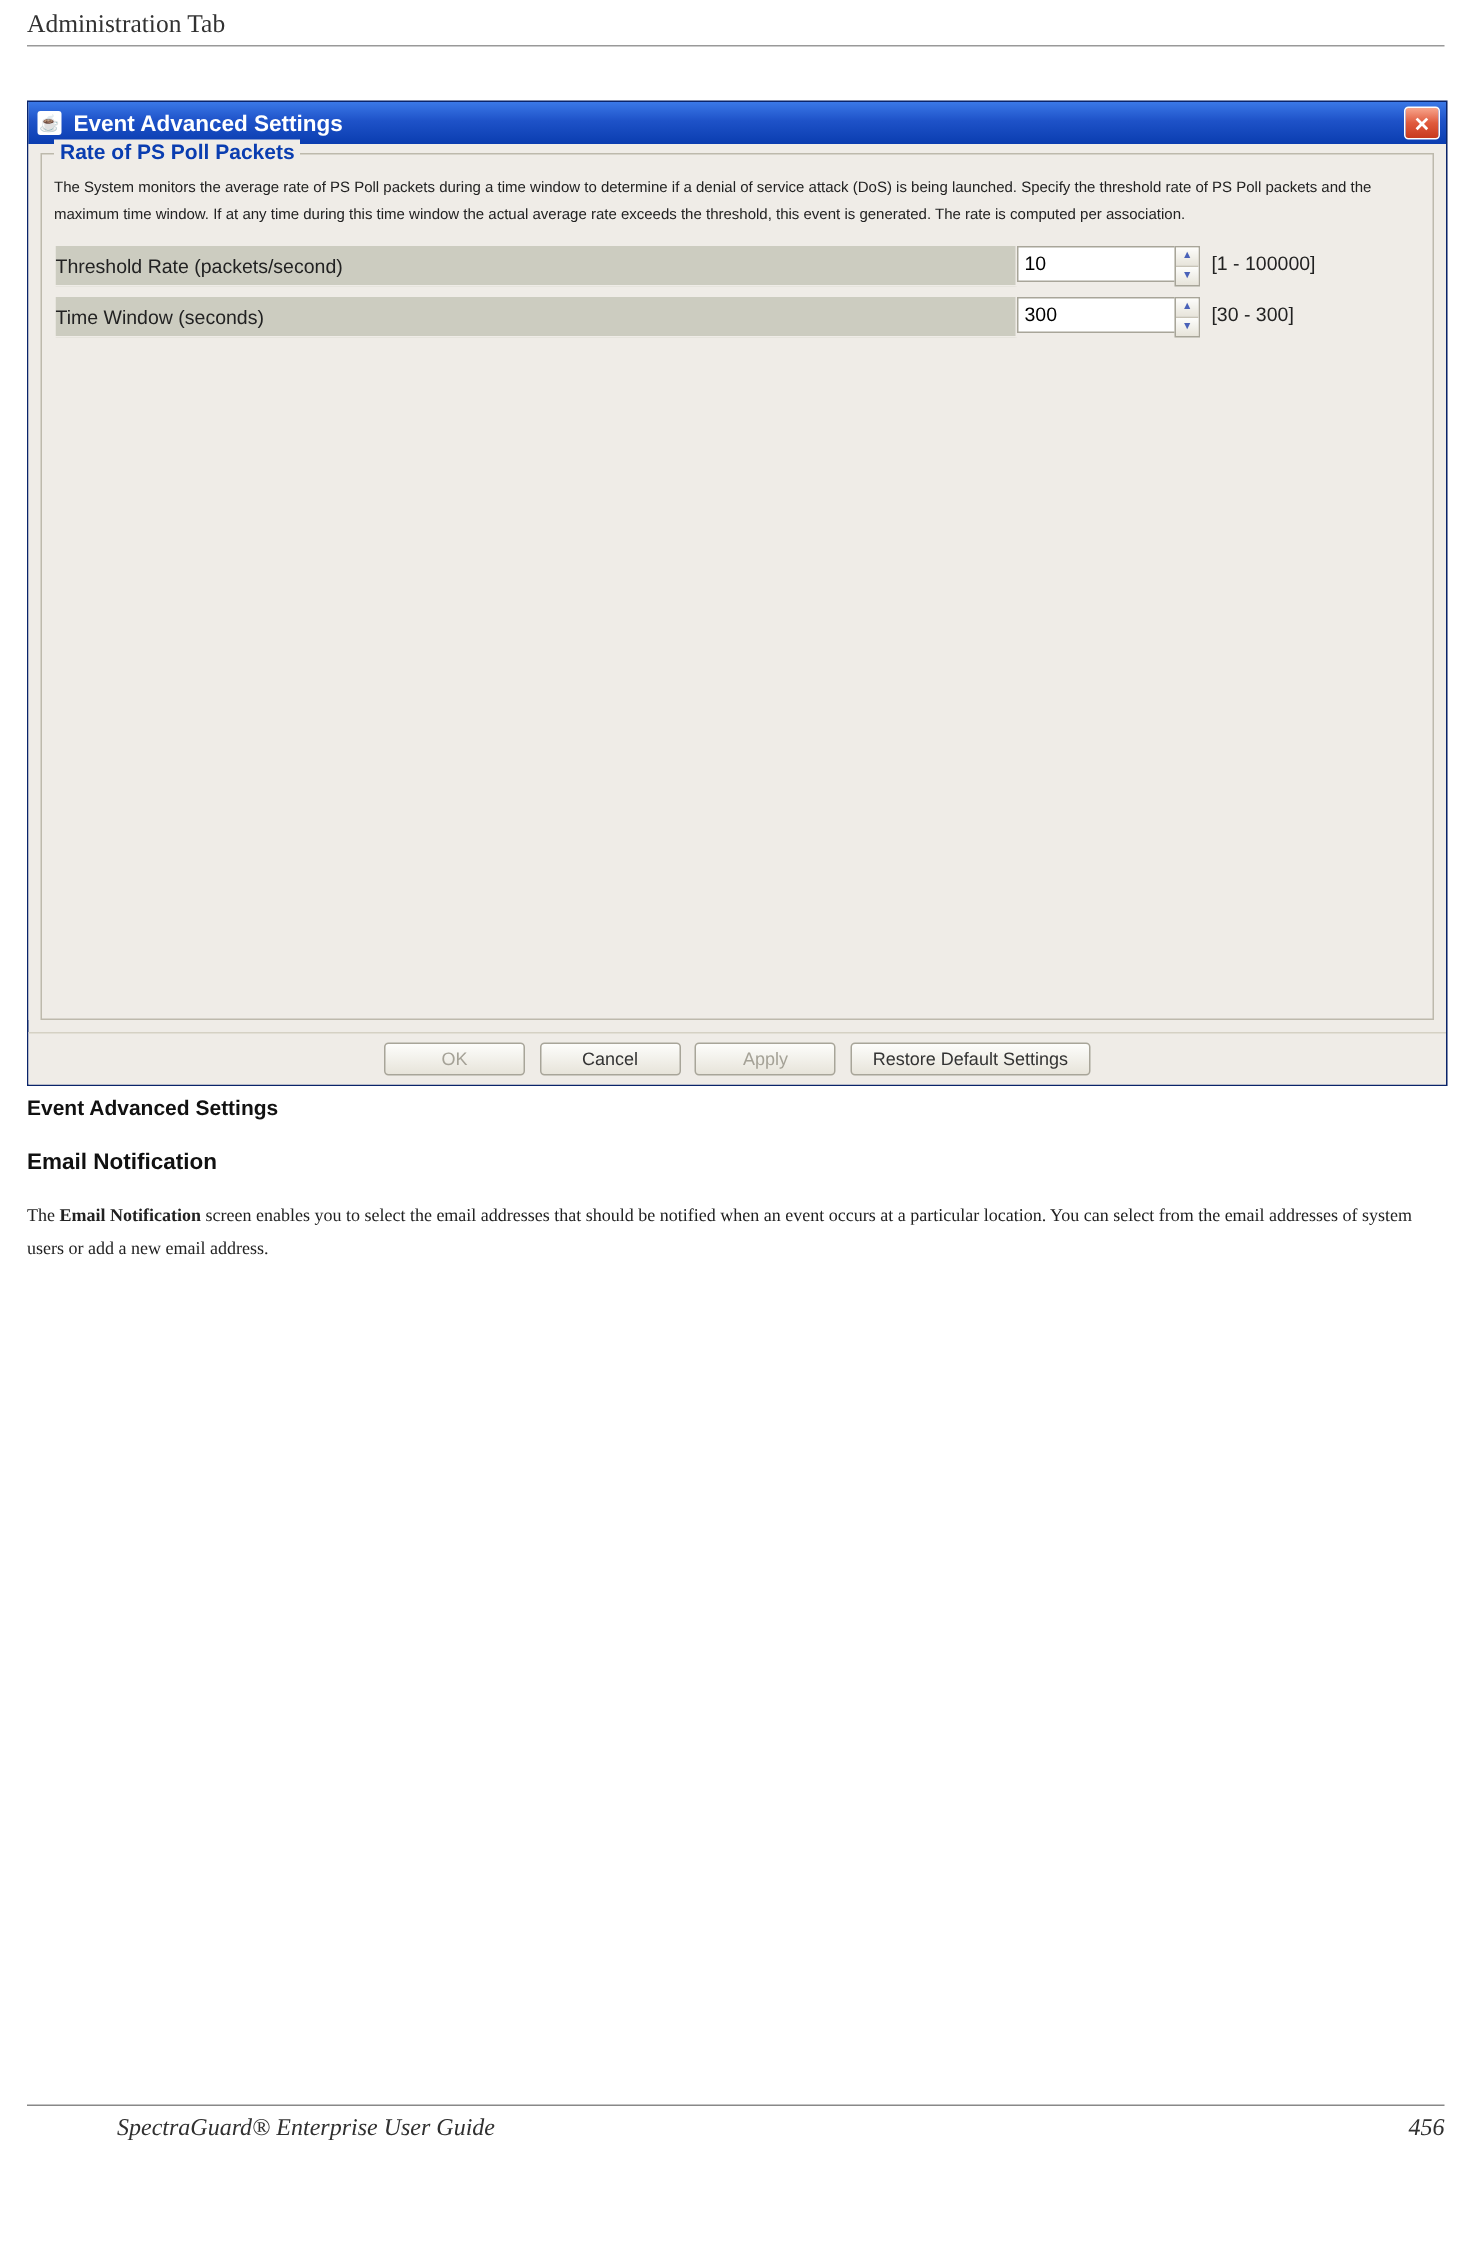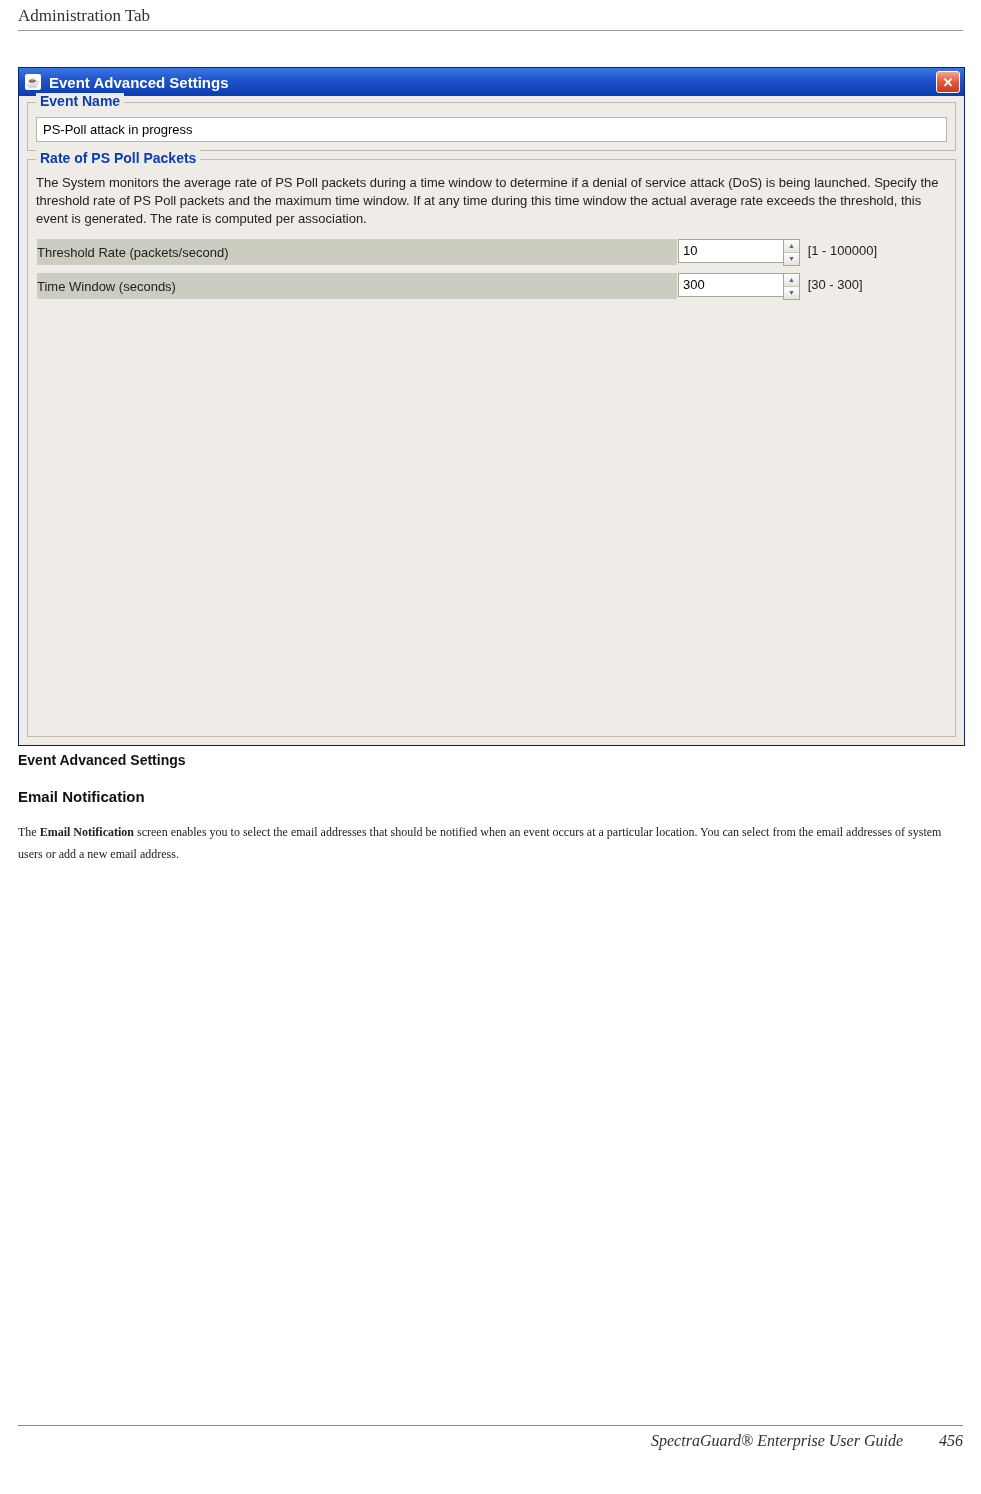--- a/index.html
+++ b/index.html
@@ -93,21 +93,21 @@
     width: 100%;
     box-sizing: border-box;
     background: #fff;
     border: 1px solid #b9b5a8;
     padding: 4px 6px;
     font-family: Tahoma, sans-serif;
     font-size: 13px;
     margin-top: 6px;
   }
   .group-desc {
-    font-size: 13px;
+    font-size: 10px;
     line-height: 18px;
     margin: 6px 0 10px 0;
   }
   .param-table {
     width: 100%;
     border-collapse: collapse;
     font-size: 13px;
   }
   .param-table td {
     vertical-align: middle;
@@ -201,42 +201,38 @@
   .footer {
     margin-top: 560px;
     border-top: 1px solid #888;
     padding-top: 6px;
     display: flex;
     font-family: Georgia, serif;
     font-style: italic;
     font-size: 16px;
     color: #303030;
   }
-  .footer .ft-center { flex: 1; text-align: right; }
+  .footer .ft-center { flex: 1; text-align: left; }
   .footer .ft-right { width: 60px; text-align: right; }
 </style>
 </head>
 <body>
 
 <div class="page">
 
   <div class="page-header">Administration Tab</div>
 
   <div class="window">
     <div class="titlebar">
       <span class="java-icon">☕</span>
       <span class="title-text">Event Advanced Settings</span>
       <span class="close-btn">✕</span>
     </div>
 
     <div class="win-body">
-      <div class="groupbox">
-        <span class="legend">Event Name</span>
-        <input class="event-name-field" type="text" readonly="" value="PS-Poll attack in progress" style="">
-      </div>
 
       <div class="groupbox" style="min-height:560px;">
         <span class="legend">Rate of PS Poll Packets</span>
         <div class="group-desc">The System monitors the average rate of PS Poll packets during a time window to determine if a denial of service attack (DoS) is being launched. Specify the threshold rate of PS Poll packets and the maximum time window. If at any time during this time window the actual average rate exceeds the threshold, this event is generated. The rate is computed per association.</div>
 
         <table class="param-table">
           <tbody>
               <tr>
             <td class="param-label-cell">Threshold Rate (packets/second)</td>
             <td class="param-val-cell">
@@ -265,20 +261,26 @@
               </span>
               <span class="range-text">[30 - 300]</span>
             </td>
           </tr>
         </tbody>
           </table>
         <div class="big-gap"></div>
       </div>
     </div>
 
+    <div class="btn-bar">
+      <span class="win-btn disabled">OK</span>
+      <span class="win-btn">Cancel</span>
+      <span class="win-btn disabled">Apply</span>
+      <span class="win-btn">Restore Default Settings</span>
+    </div>
   </div>
 
   <div class="caption">Event Advanced Settings</div>
 
   <div class="subheading">Email Notification</div>
 
   <p class="body-para">
     <span>The </span><span class="bold">Email Notification</span><span> screen enables you to select the email addresses that should be notified when an event occurs at a particular location. You can select from the email addresses of system users or add a new email address.</span>
   </p>
 

